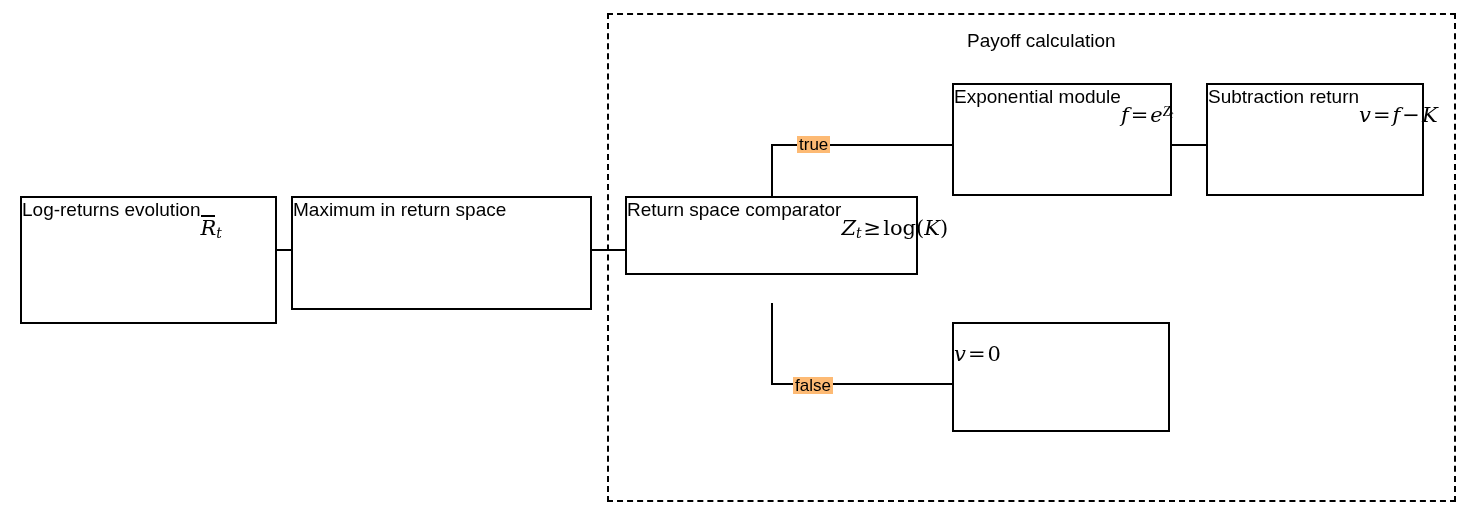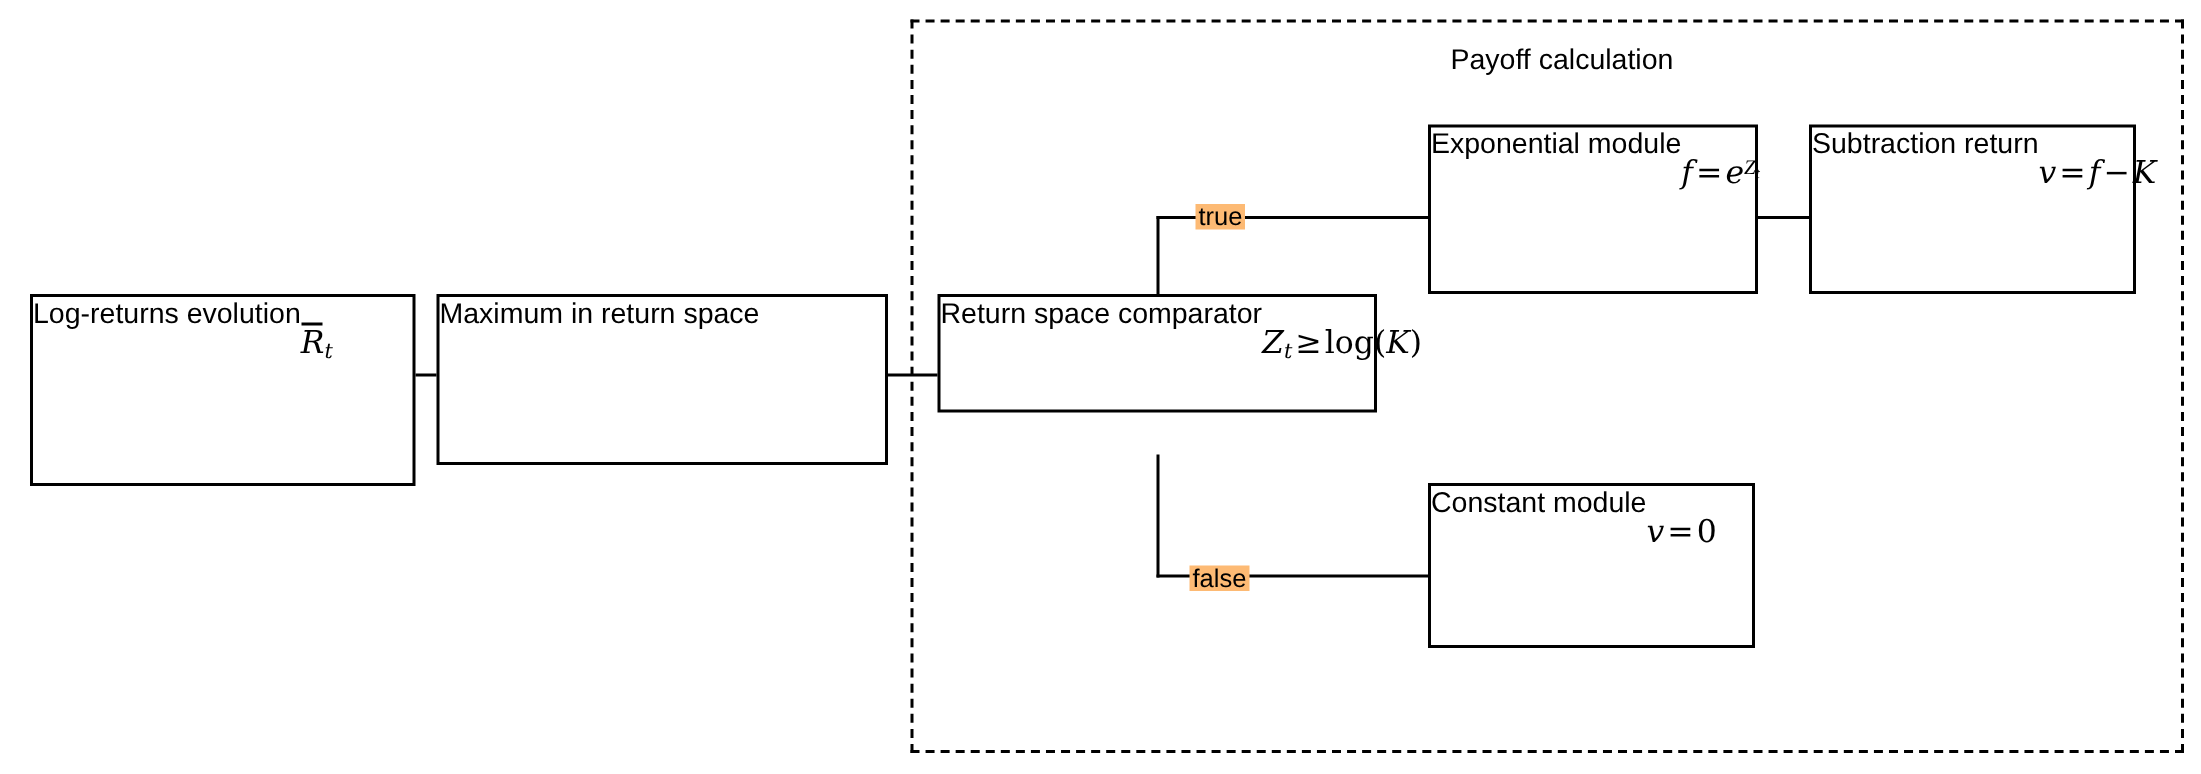--- a/index.html
+++ b/index.html
@@ -169,19 +169,18 @@
   </div>
 
   <div class="node" style="left:1206px; top:83px; width:218px; height:113px;">
     <div class="node-title">Subtraction return</div>
     <div class="node-formula">
       <i>v</i><span class="op">=</span><i>f</i><span class="op">−</span><i>K</i>
     </div>
   </div>
 
   <div class="node" style="left:952px; top:322px; width:218px; height:110px;">
-    <div class="node-title">Constant module</div>
     <div class="node-formula">
       <i>v</i><span class="op">=</span><span class="rm">0</span>
     </div>
   </div>
 
 </div>
 
 </body></html>

